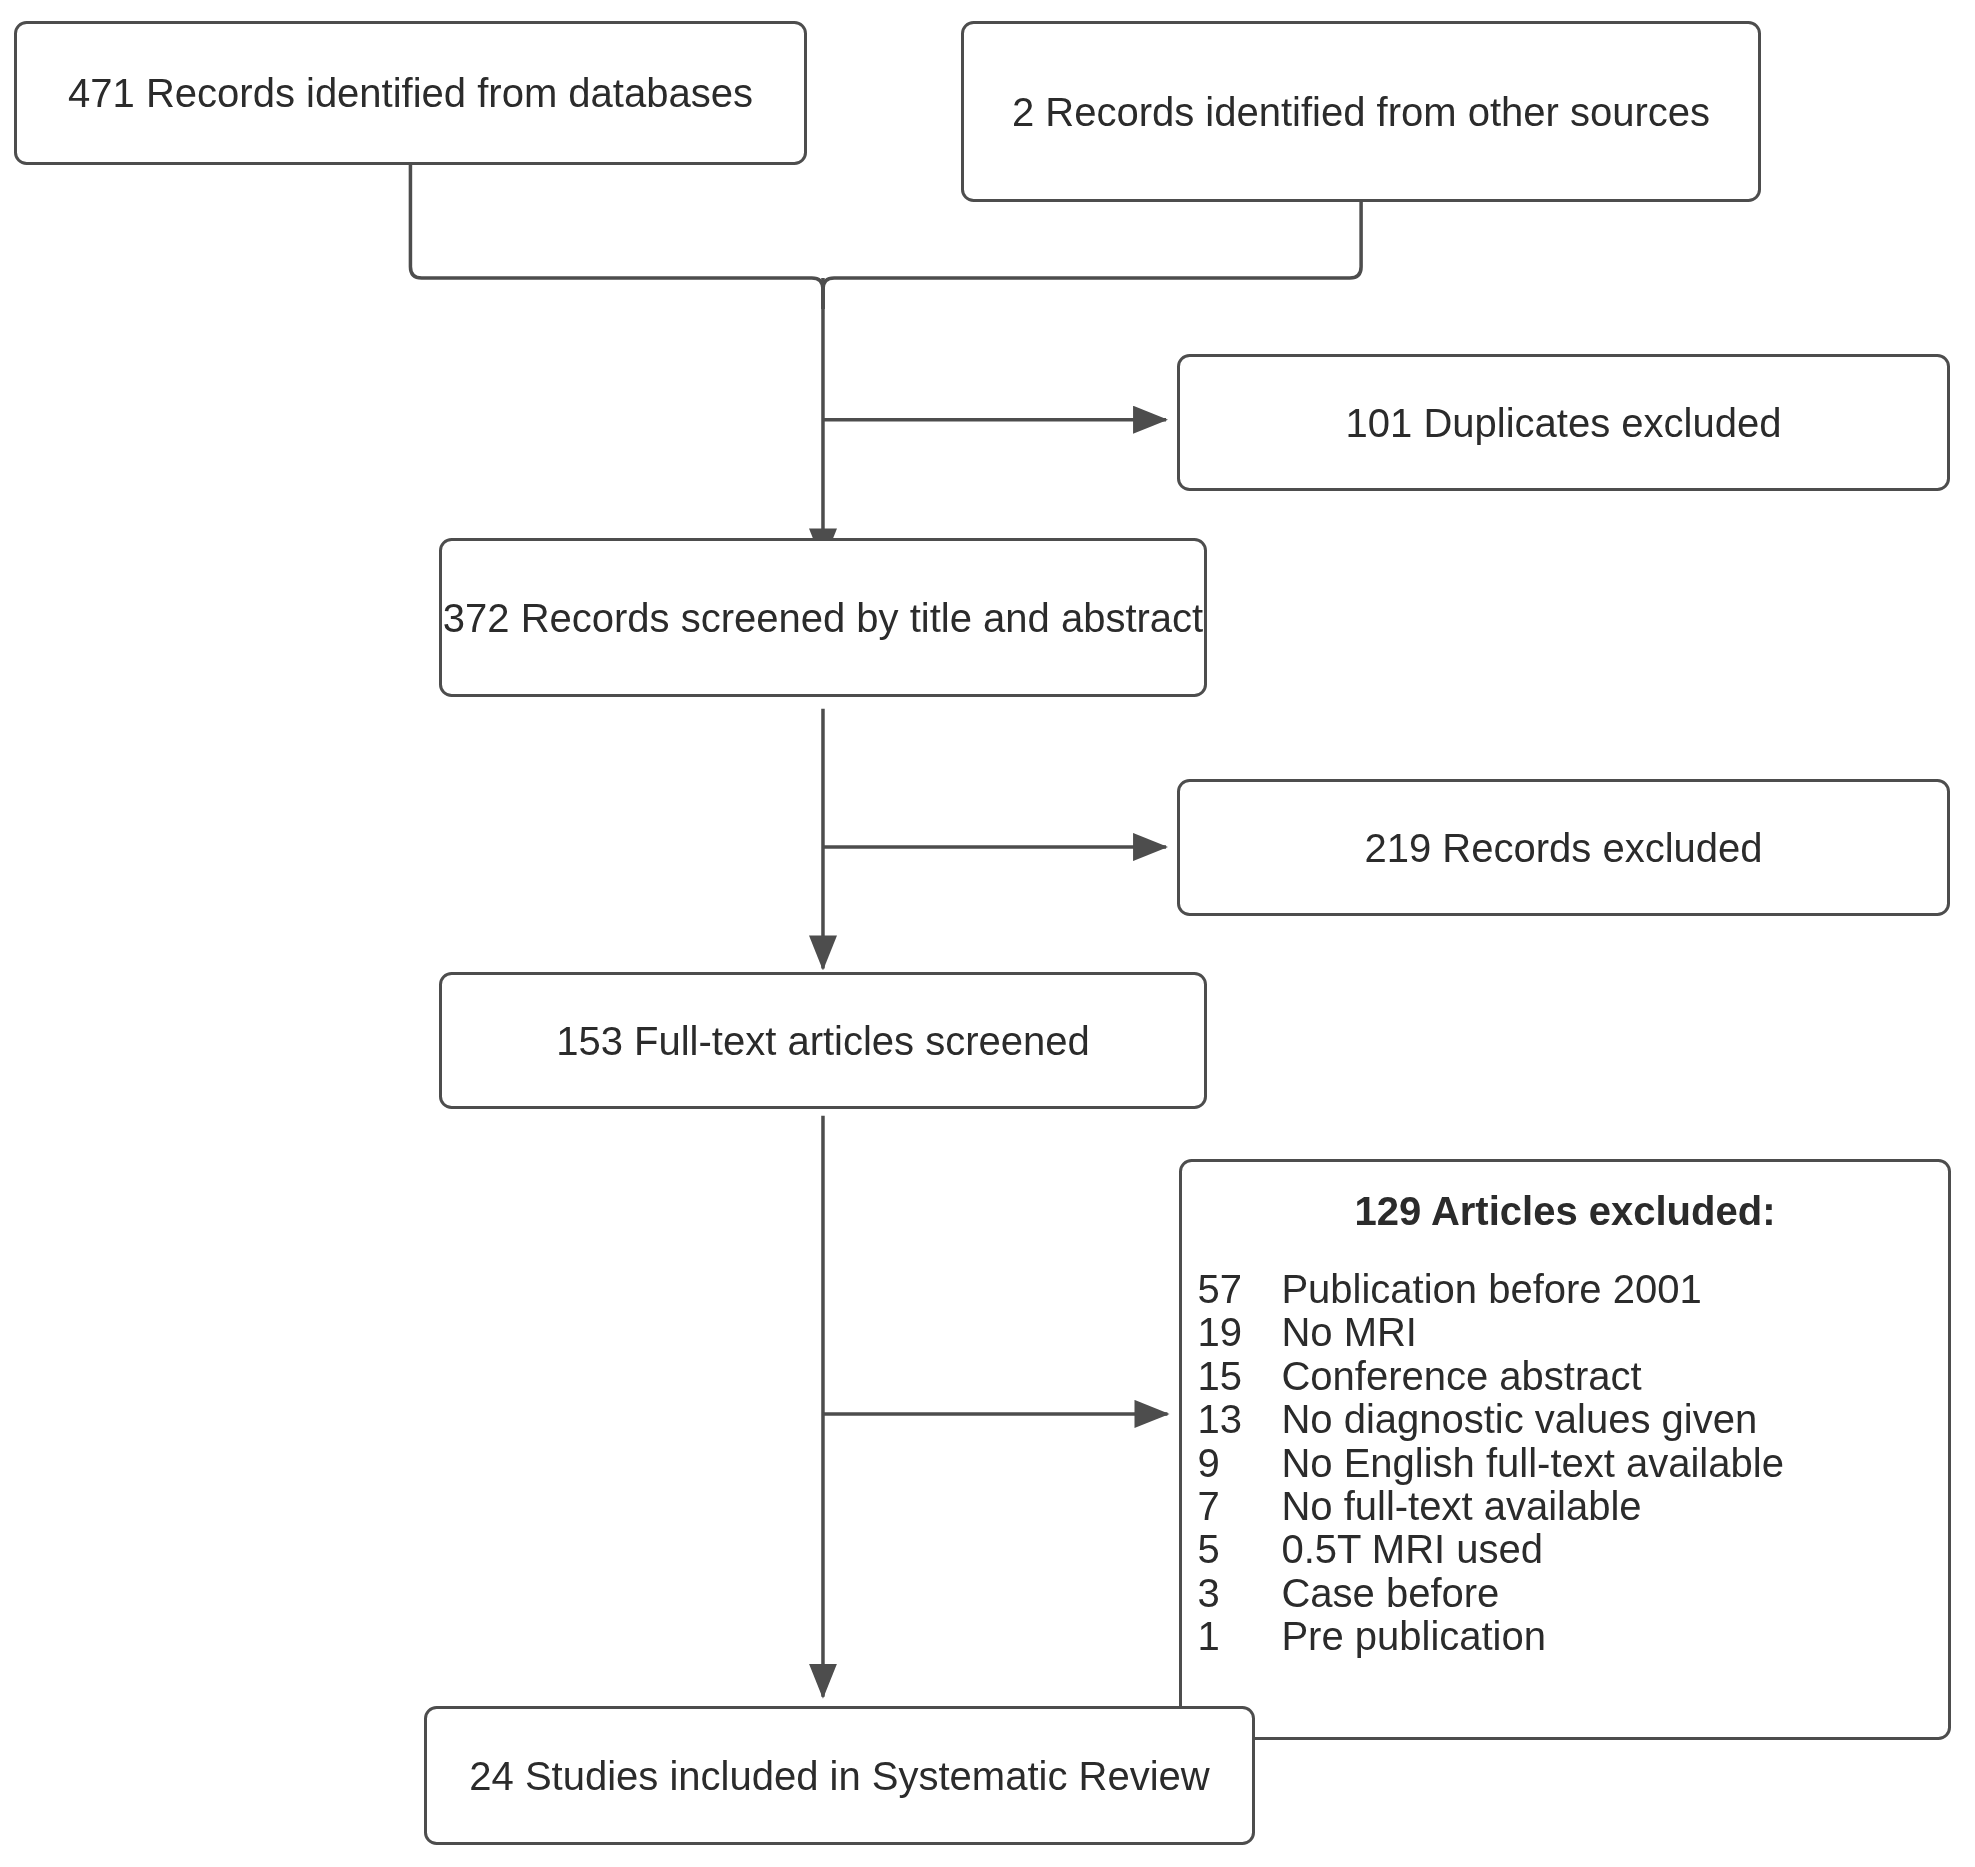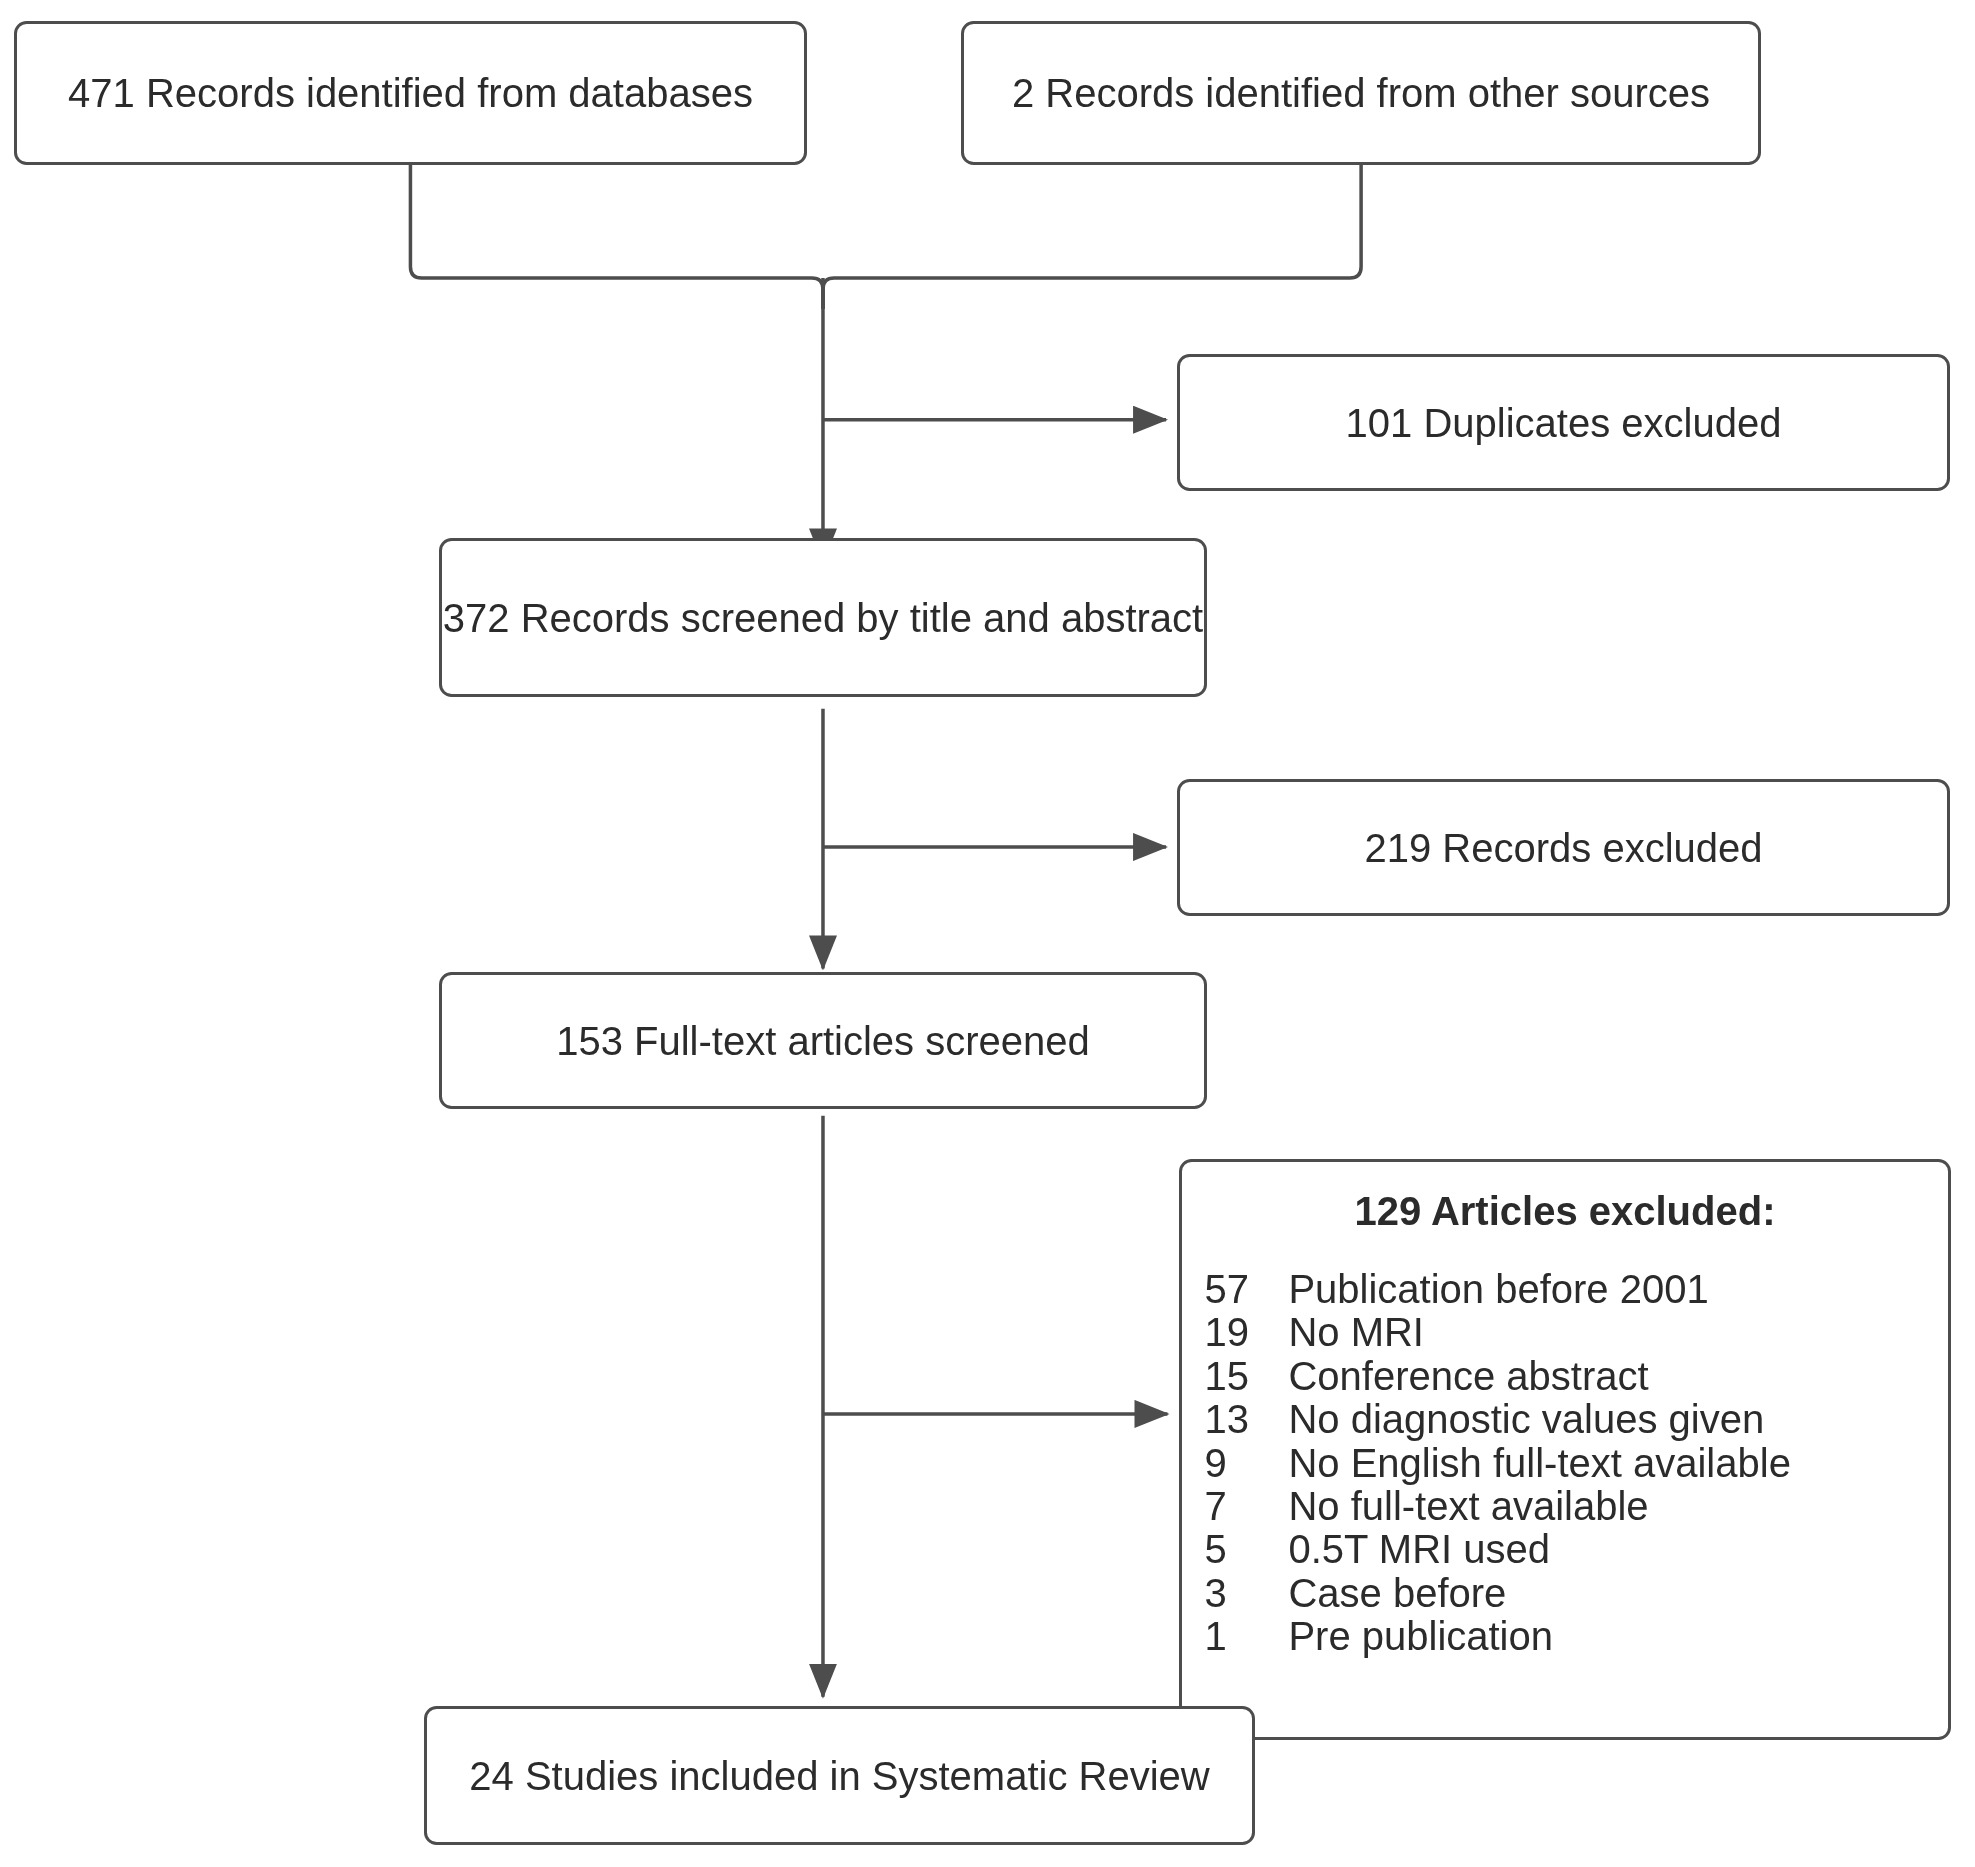--- a/index.html
+++ b/index.html
@@ -41,21 +41,21 @@
   .flow-box-label {
     font-size: 40px;
     line-height: 1.15;
     color: #2b2b2b;
     text-align: center;
     white-space: nowrap;
   }
 
   
   #box-records-databases { left: 14px;   top: 21px;   width: 793px; height: 144px; }
-  #box-records-other     { left: 961px; top: 21px;   width: 800px; height: 144px; }
+  #box-records-other     { left: 961px; top: 21px;   width: 800px; height: 181px; }
 
   
   #box-duplicates-excluded { left: 1177px; top: 354px;  width: 773px; height: 137px; }
   #box-records-excluded    { left: 1177px; top: 779px; width: 773px; height: 137px; }
 
   
   #box-records-screened  { left: 439px; top: 538px;  width: 768px; height: 159px; }
   #box-fulltext-screened { left: 439px; top: 972px; width: 768px; height: 137px; }
   #box-studies-included  { left: 424px; top: 1706px; width: 831px; height: 139px; }
 
@@ -72,21 +72,20 @@
     font-size: 40px;
     color: #2b2b2b;
     text-align: center;
     margin-top: 27px;
     white-space: nowrap;
     font-weight: bold;
   }
   .excl-list {
     margin-top: 34px;
     padding-left: 15.4px;
-    margin-left: 7px;
   }
   .excl-row {
     display: flex;
     align-items: baseline;
     font-size: 40px;
     line-height: 1.085;
     color: #2b2b2b;
     white-space: nowrap;
   }
   .excl-count {

